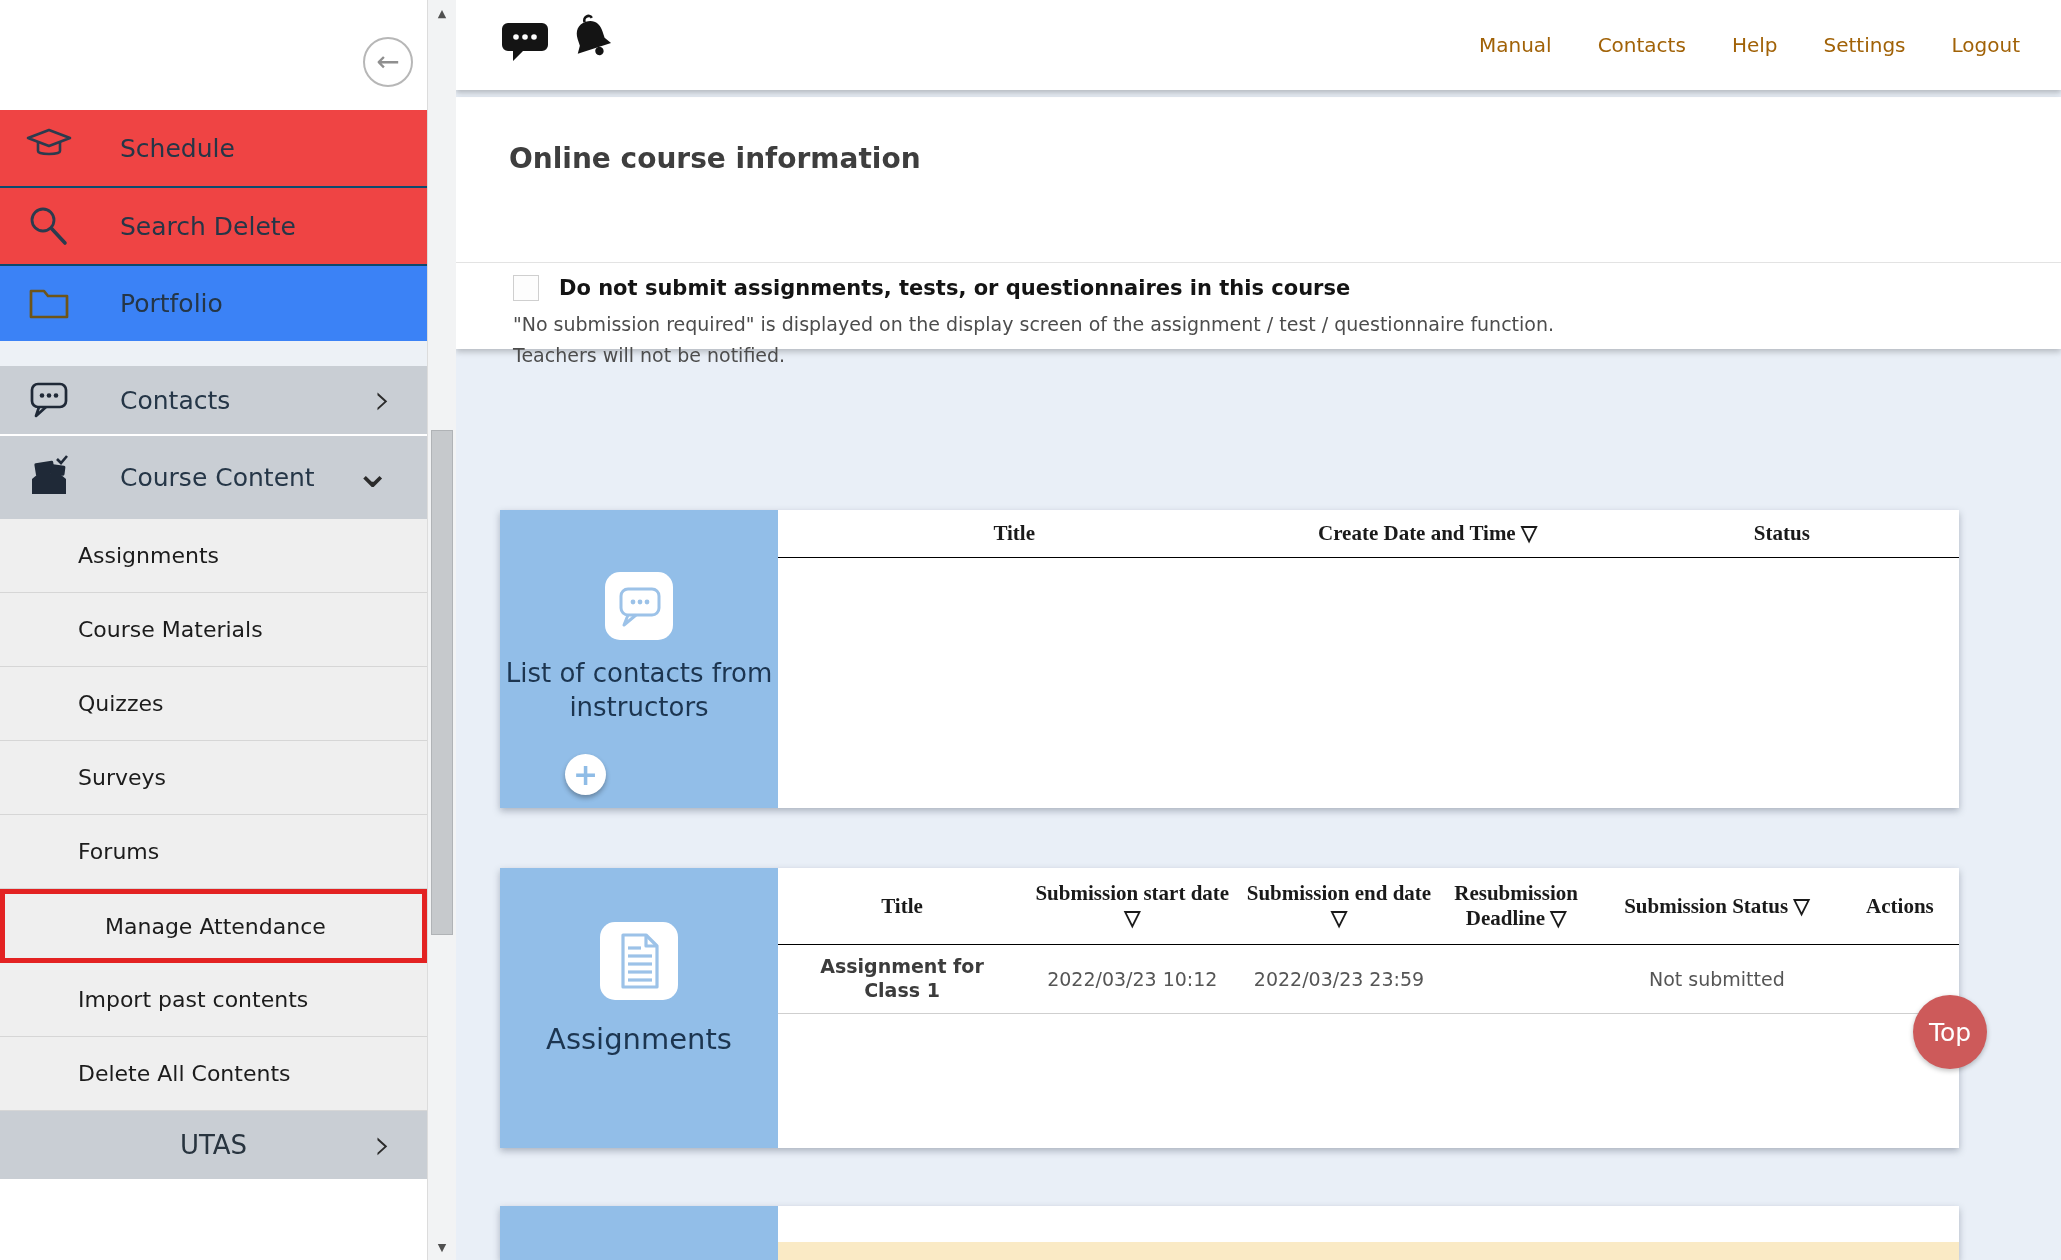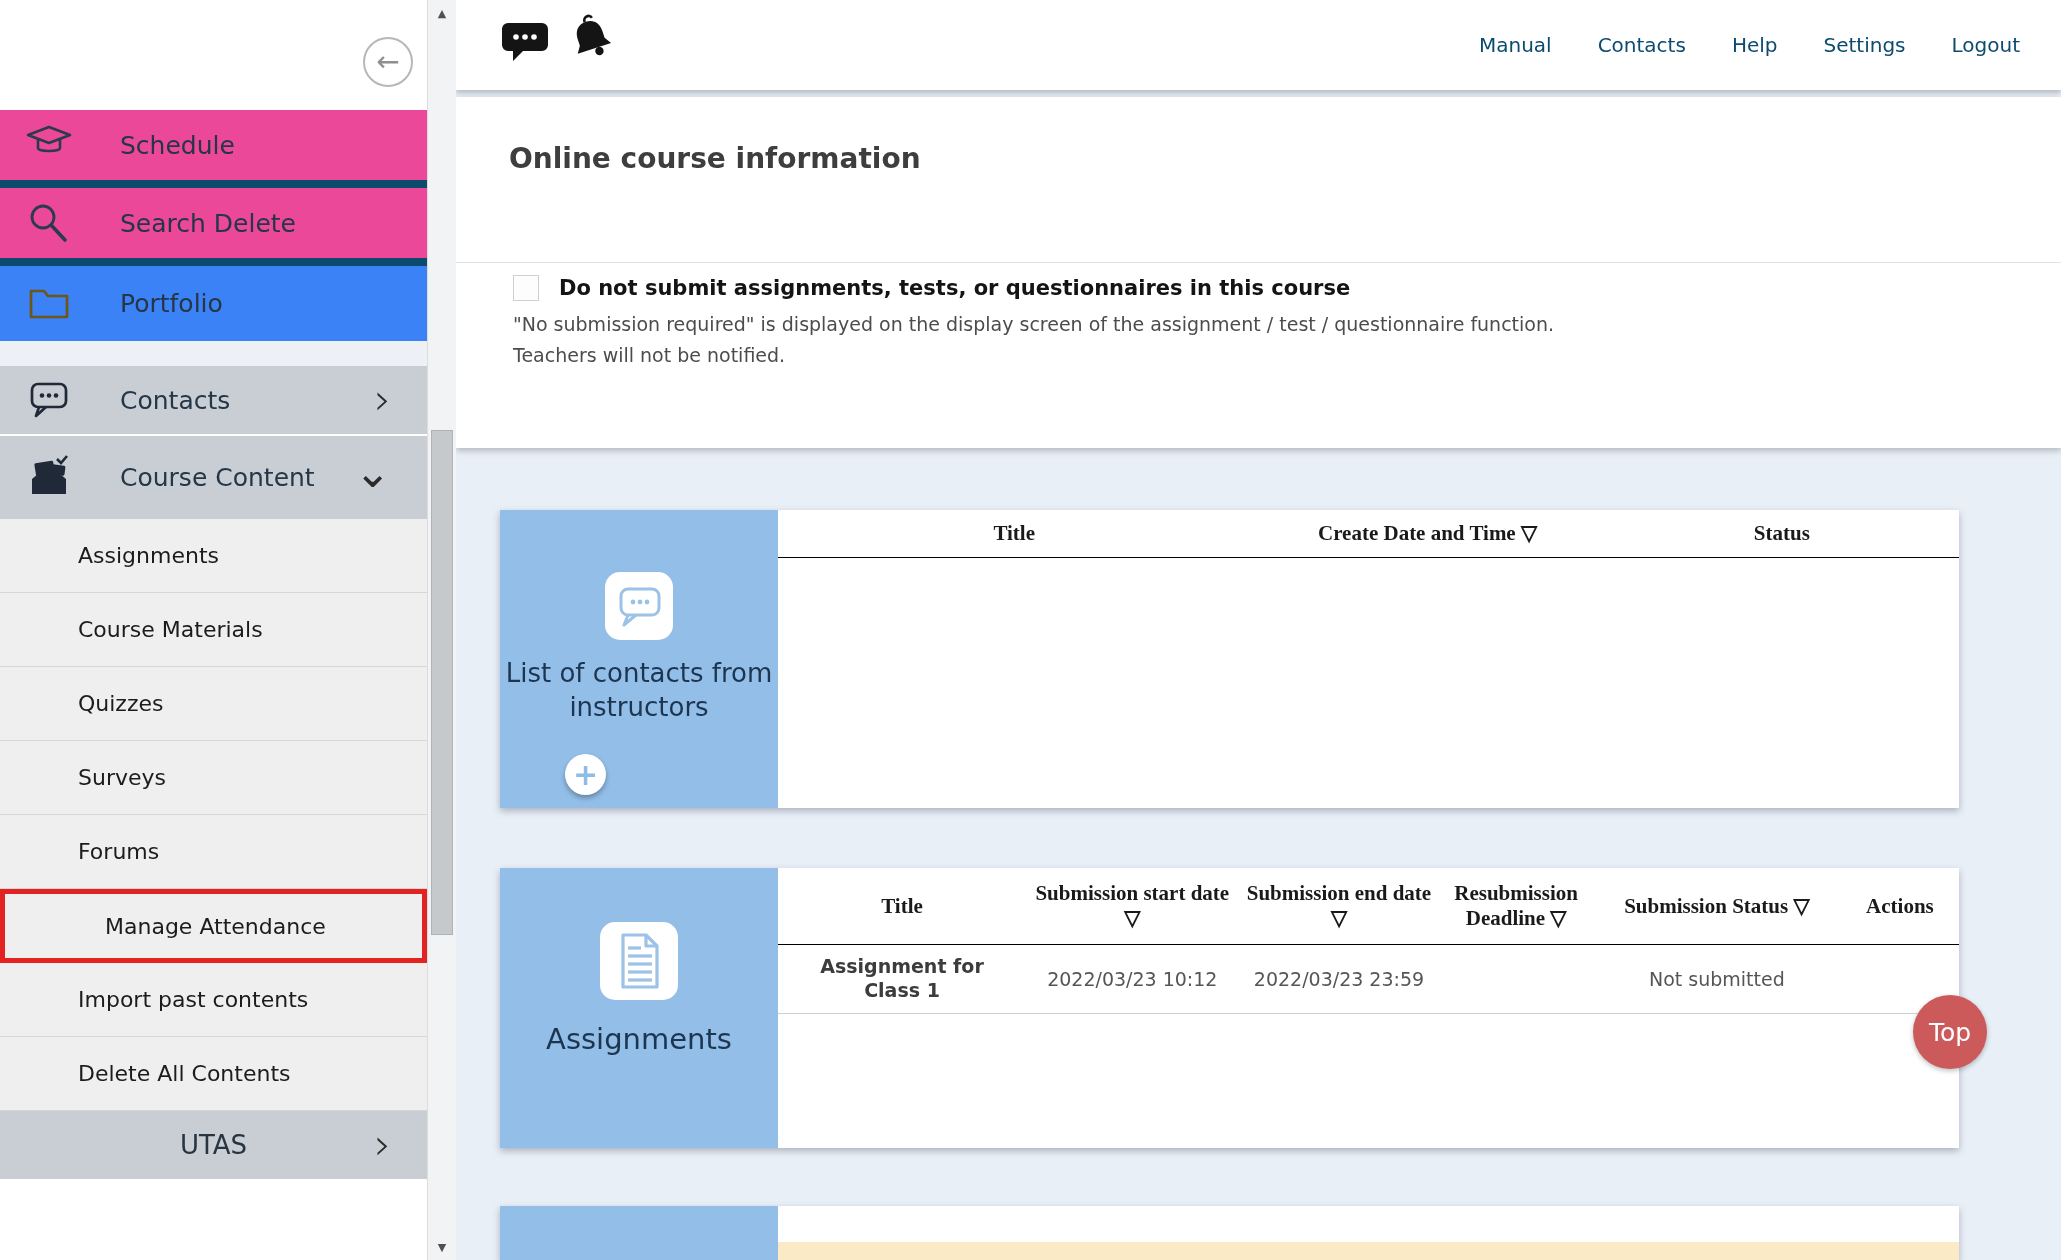--- a/index.html
+++ b/index.html
@@ -8,21 +8,21 @@
 
   
   .sidebar{position:absolute;left:0;top:0;width:427px;height:1260px;background:#fff;z-index:5;}
   .sidebar-top{position:relative;height:110px;background:#fff;}
   .back-btn{position:absolute;left:363px;top:37px;width:50px;height:50px;border:2px solid #b7b7b7;
             border-radius:50%;box-sizing:border-box;display:flex;align-items:center;justify-content:center;
             color:#8f8f8f;font-size:28px;line-height:1;cursor:pointer;background:#fff;}
   .side-item{position:relative;display:flex;align-items:center;box-sizing:border-box;}
   .side-item .s-icon{position:absolute;left:24px;top:50%;transform:translateY(-50%);width:50px;height:50px;}
   .side-item .s-label{margin-left:120px;font-size:25px;color:#253647;}
-  .blue{background:#ec4899;height:78px;border-bottom:8px solid #0c4a6e;}
+  .blue{background:#ef4444;height:78px;border-bottom:2px solid #0c4a6e;}
   .yellow{background:#3b82f6;height:75px;}
   .side-gap{height:25px;background:#edf1f6;}
   .gray{background:#c9ced4;}
   .g1{height:70px;border-bottom:2px solid #fff;}
   .g2{height:83px;}
   .chev{position:absolute;right:36px;top:50%;transform:translateY(-50%);font-size:42px;color:#2b2b2b;
         font-weight:300;line-height:1;}
   .chev.down{font-size:44px;margin-top:-6px;}
   .sub-item{height:74px;background:#efefef;border-bottom:1px solid #d6d6d6;display:flex;align-items:center;
             box-sizing:border-box;padding-left:78px;font-size:22px;color:#1c1c1c;cursor:pointer;}
@@ -41,23 +41,23 @@
                 border:1px solid #b0b3b6;box-sizing:border-box;cursor:pointer;}
 
   
   .main{position:absolute;left:456px;top:0;right:0;bottom:0;background:#e9eff7;}
   .top-header{position:absolute;left:0;top:0;right:0;height:90px;background:#fff;
               box-shadow:0 3px 5px rgba(0,0,0,.22);z-index:4;}
   .hdr-icon{position:absolute;cursor:pointer;}
   .hdr-icon.chat{left:44px;top:20px;width:50px;height:46px;}
   .hdr-icon.bell{left:108px;top:10px;width:54px;height:56px;}
   .top-nav{position:absolute;right:41px;top:0;height:90px;display:flex;align-items:center;gap:46px;}
-  .top-nav a{font-size:20px;color:#0c4a6e;text-decoration:none;cursor:pointer;}
-
-  .white-panel{position:absolute;left:0;right:0;top:97px;height:351px;background:#fff;
+  .top-nav a{font-size:20px;color:#a16207;text-decoration:none;cursor:pointer;}
+
+  .white-panel{position:absolute;left:0;right:0;top:97px;height:252px;background:#fff;
                box-shadow:0 3px 6px rgba(0,0,0,.22);z-index:3;}
   .page-title{position:absolute;left:53px;top:26px;font-size:28px;font-weight:bold;color:#3e3e3e;}
   .panel-divider{position:absolute;left:0;right:0;top:165px;border-top:1px solid #e3e3e3;}
   .chk-row{position:absolute;left:57px;top:178px;display:flex;align-items:center;gap:20px;}
   .chk-box{width:26px;height:26px;border:1px solid #cfcfcf;background:#fdfdfd;box-sizing:border-box;cursor:pointer;}
   .chk-label{font-size:21px;font-weight:600;color:#141414;}
   .notes{position:absolute;left:57px;top:212px;font-size:19px;color:#4c4c4c;line-height:31px;}
   .notes p{margin:0;}
 
   .content-bg{position:absolute;left:0;right:0;top:448px;height:812px;}

